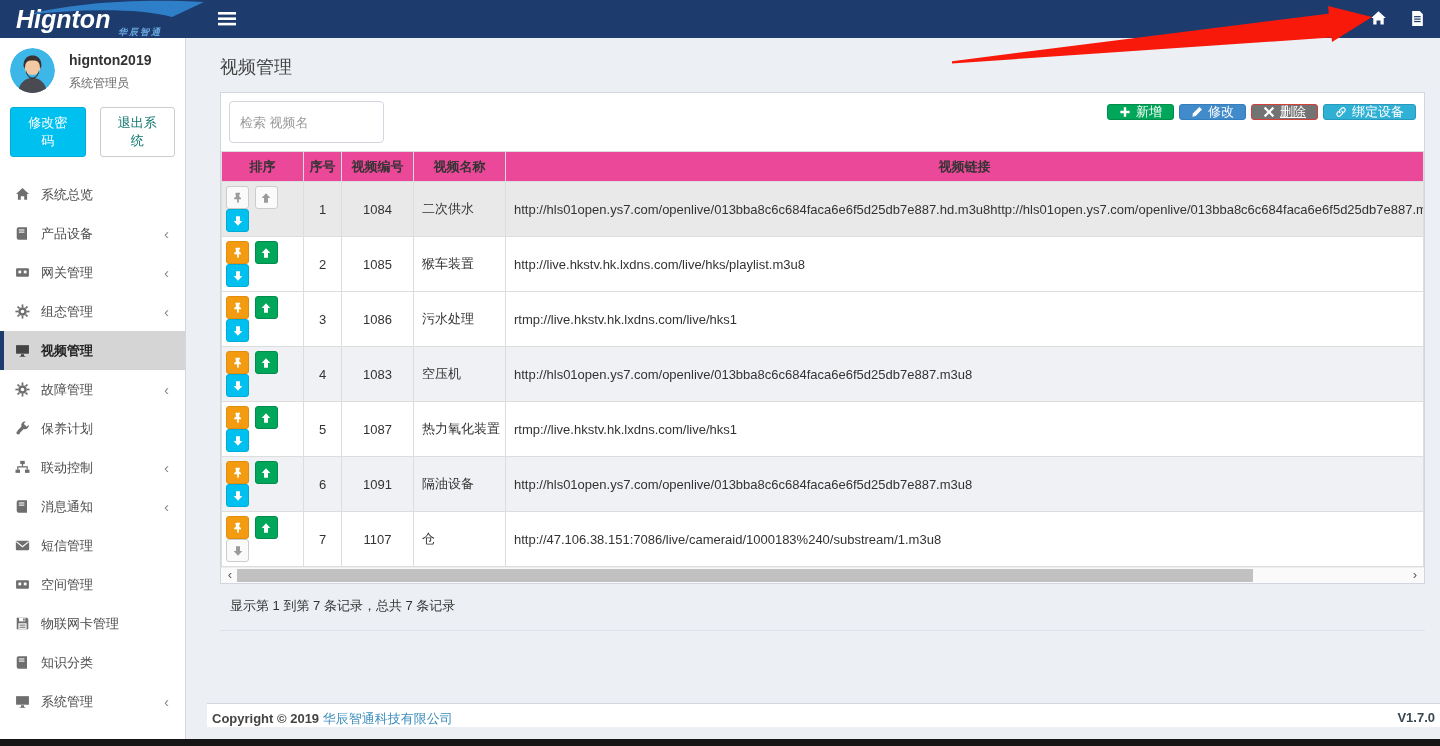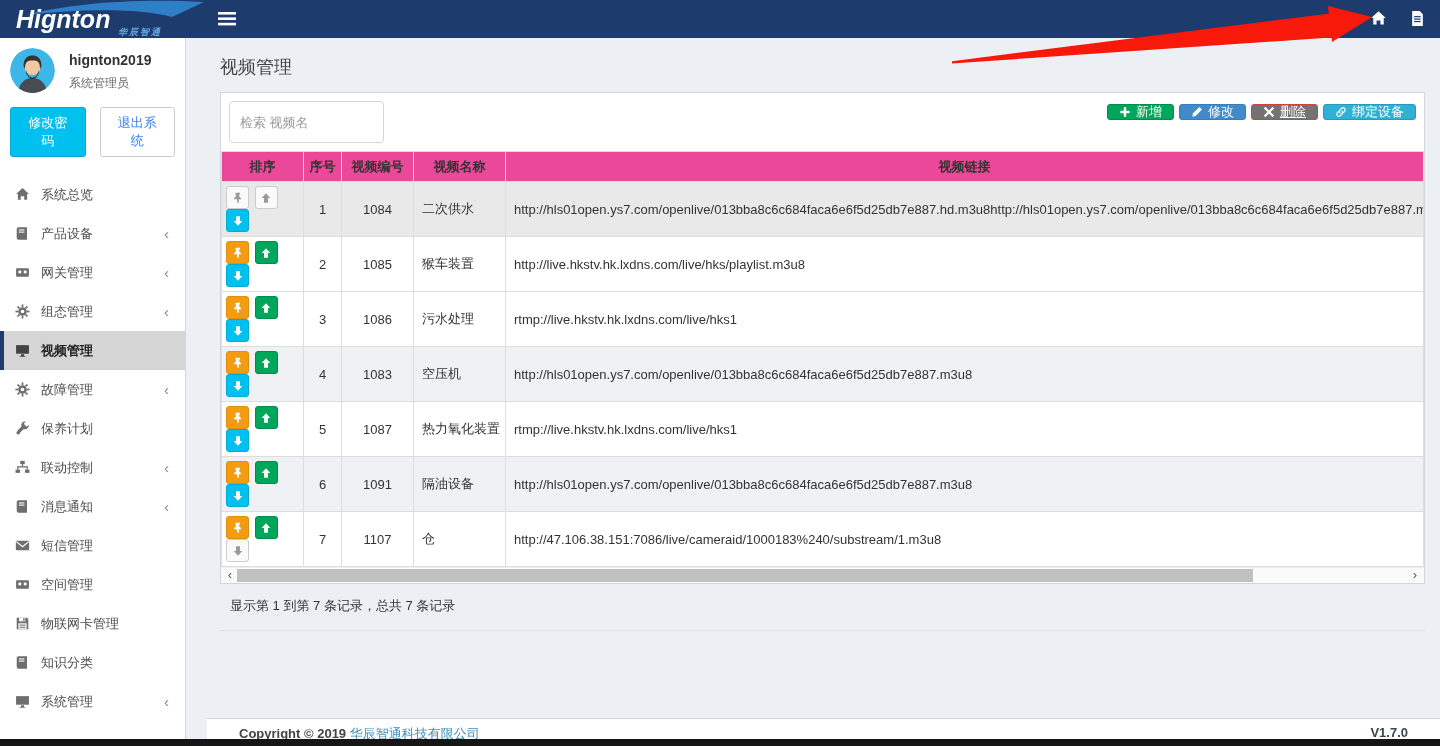--- a/index.html
+++ b/index.html
@@ -27,21 +27,21 @@
   .sidebar { position:absolute; left:0; top:38px; width:186px; bottom:7px; background:#fff;
              border-right:1px solid #d2d6de; z-index:4; }
   .profile { padding:10px 10px 0 10px; display:flex; }
   .avatar { width:45px; height:45px; border-radius:50%; overflow:hidden; flex:0 0 45px; }
   .pinfo { padding:4px 0 0 14px; }
   .pname { font-size:14px; font-weight:bold; color:#333; }
   .prole { font-size:12px; color:#666; margin-top:7px; }
   .pbtns { padding:14px 10px 0 10px; display:flex; gap:14px; }
   .btn-pwd { background:#00c0ef; color:#fff; border:1px solid #00acd6; padding:6px 13px; font-size:13px;
              border-radius:3px; cursor:pointer; }
-  .btn-logout { background:#fff; color:#3b82f6; border:1px solid #ccc; padding:6px 13px; font-size:13px;
+  .btn-logout { background:#fff; color:#0f766e; border:1px solid #ccc; padding:6px 13px; font-size:13px;
                 border-radius:3px; cursor:pointer; }
   .menu { margin-top:18px; }
   .menu-item { height:39px; display:flex; align-items:center; padding-left:15px; color:#4c4c4c;
                cursor:pointer; position:relative; }
   .menu-item .mi-icon { width:15px; height:15px; color:#6e6e6e; margin-right:11px; flex:0 0 15px; }
   .menu-item .mi-label { font-size:13px; }
   .menu-item .mi-chevron { position:absolute; right:16px; color:#888; font-size:15px; line-height:1; }
   .menu-item.active { background:#d5d5d5; border-left:4px solid #1d3b6d; padding-left:11px; }
   .menu-item.active .mi-label { font-weight:bold; color:#222; }
   .menu-item.active .mi-icon { color:#444; }
@@ -86,22 +86,22 @@
   .hscroll { position:relative; height:16px; background:#fafafa; border-top:1px solid #eee; }
   .hs-arrow { position:absolute; top:0; width:14px; height:15px; text-align:center; line-height:14px;
               color:#555; font-size:13px; cursor:pointer; user-select:none; }
   .hs-left { left:2px; } .hs-right { right:2px; }
   .hs-thumb { position:absolute; left:16px; top:1px; height:13px; width:1016px; background:#c1c1c1;
               cursor:pointer; }
   .summary { margin:0 15px 0 13px; padding:13px 10px 15px; color:#333; font-size:13px;
              border-bottom:1px solid #dde2e8; }
 
   
-  .footer { position:absolute; left:207px; right:0; bottom:4px; height:24px; background:#fff;
-            border-top:1px solid #d2d6de; padding:6px 32px; display:flex; justify-content:space-between;
+  .footer { position:absolute; left:207px; right:0; bottom:19px; height:24px; background:#fff;
+            border-top:1px solid #d2d6de; padding:6px 5px; display:flex; justify-content:space-between;
             z-index:4; }
   .copyright { font-weight:bold; color:#444; }
   .company-link { color:#3c8dbc; font-weight:normal; text-decoration:none; cursor:pointer; }
   .version { font-weight:bold; color:#37474f; }
   .bottom-strip { position:absolute; left:0; right:0; bottom:0; height:7px; background:#161616; z-index:6; }
 </style>
 </head>
 <body>
 
 <div class="topbar">

